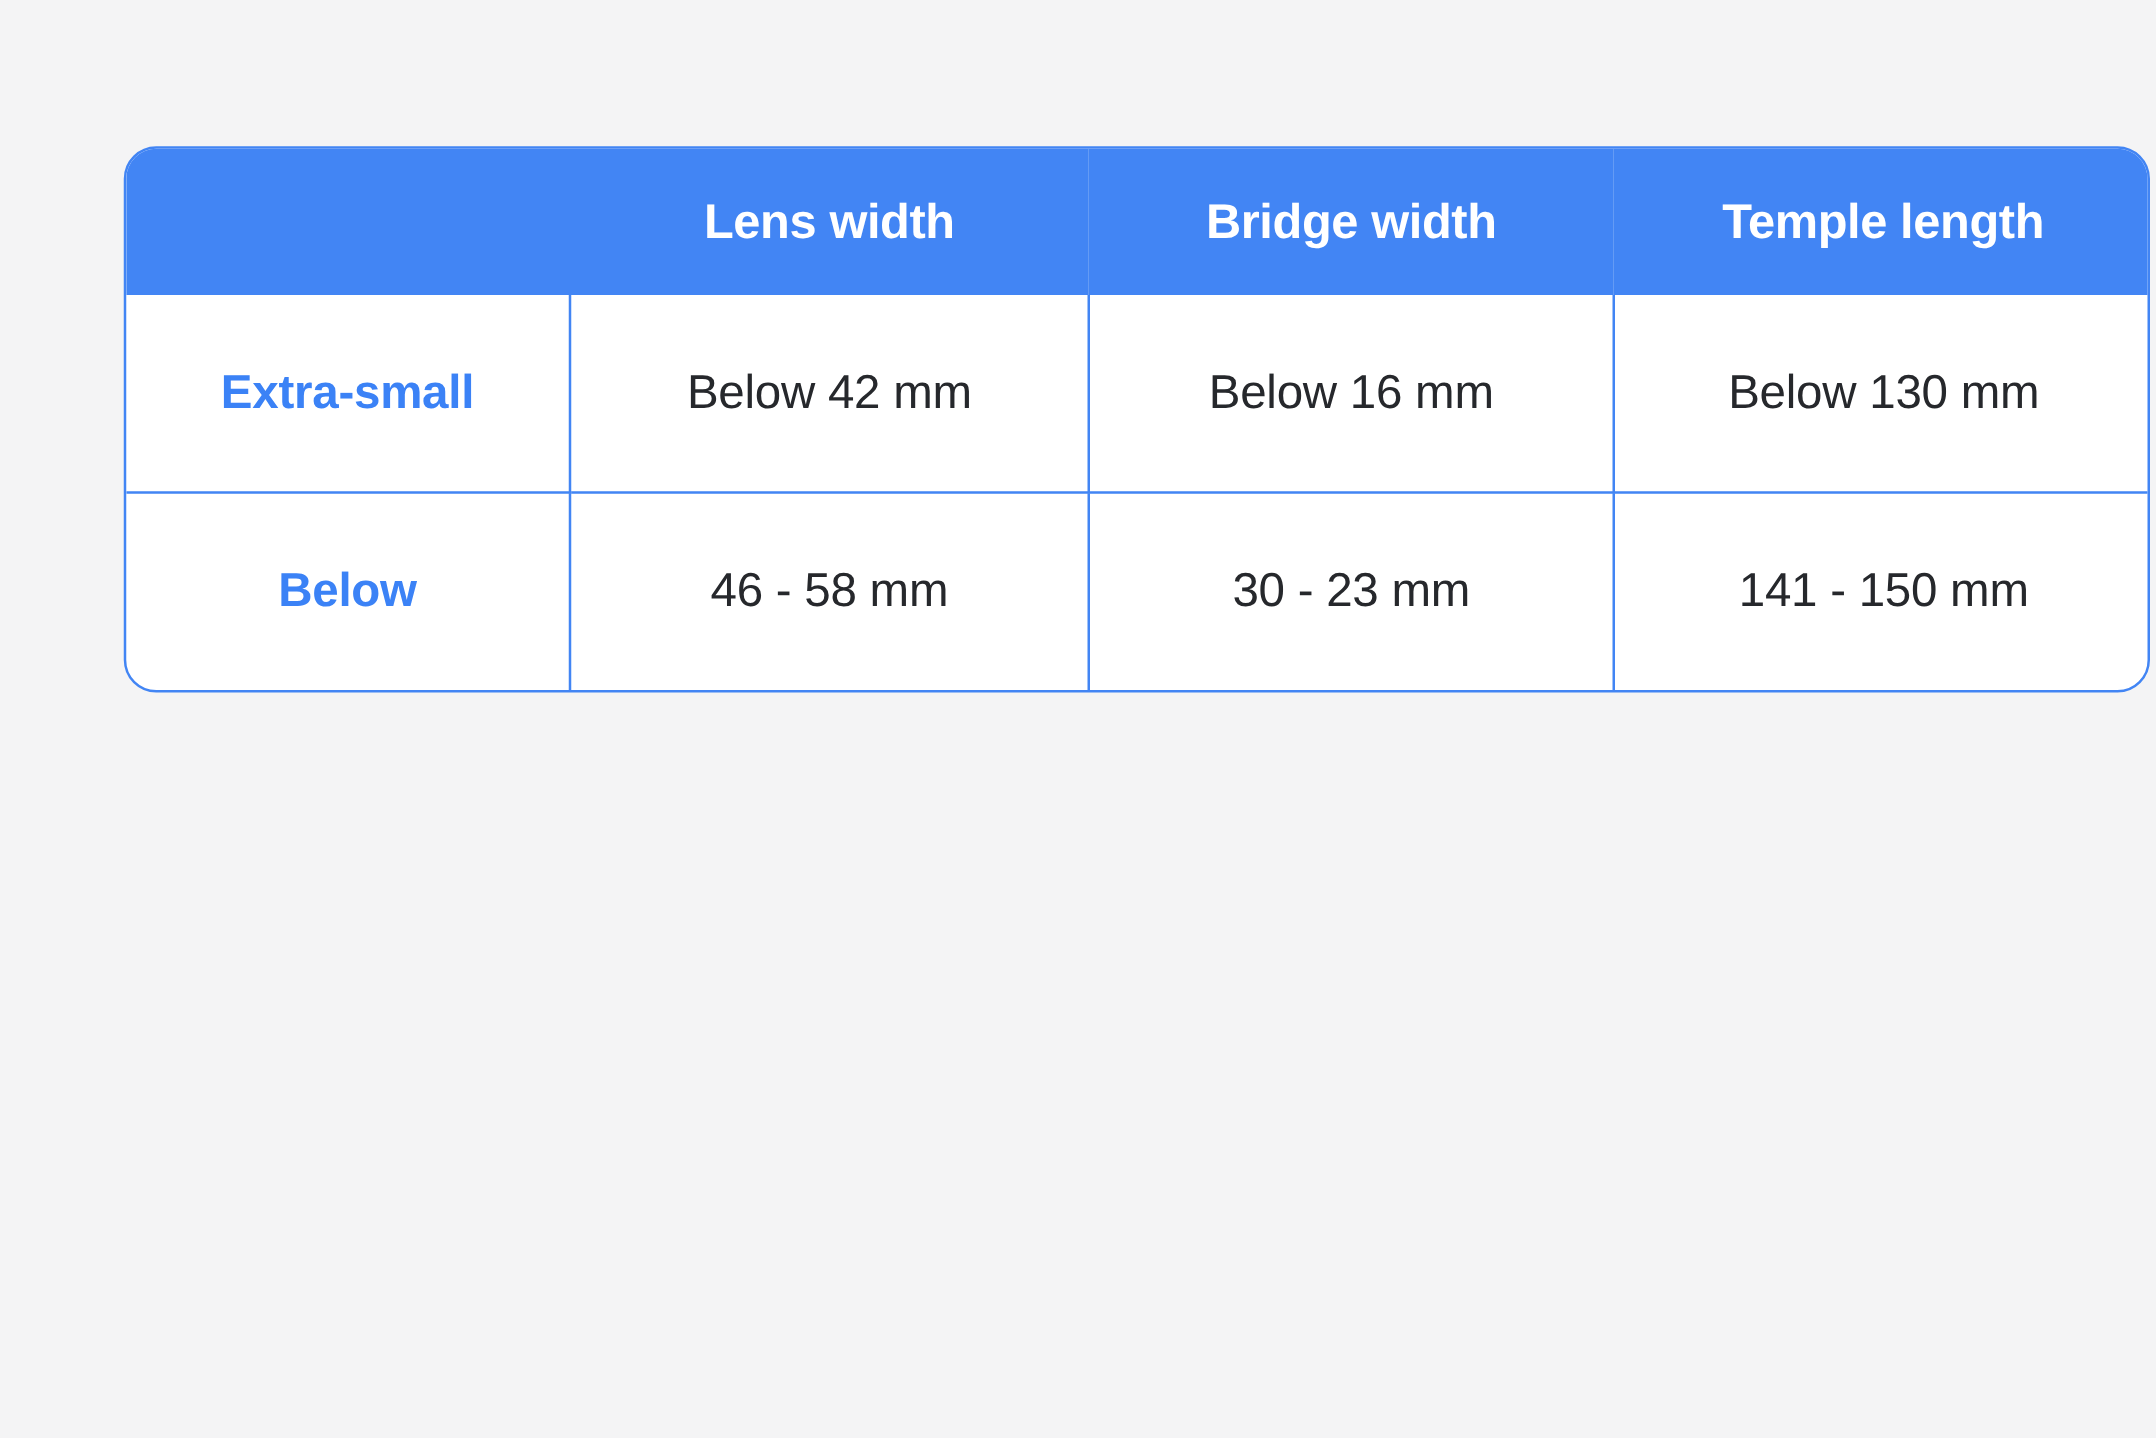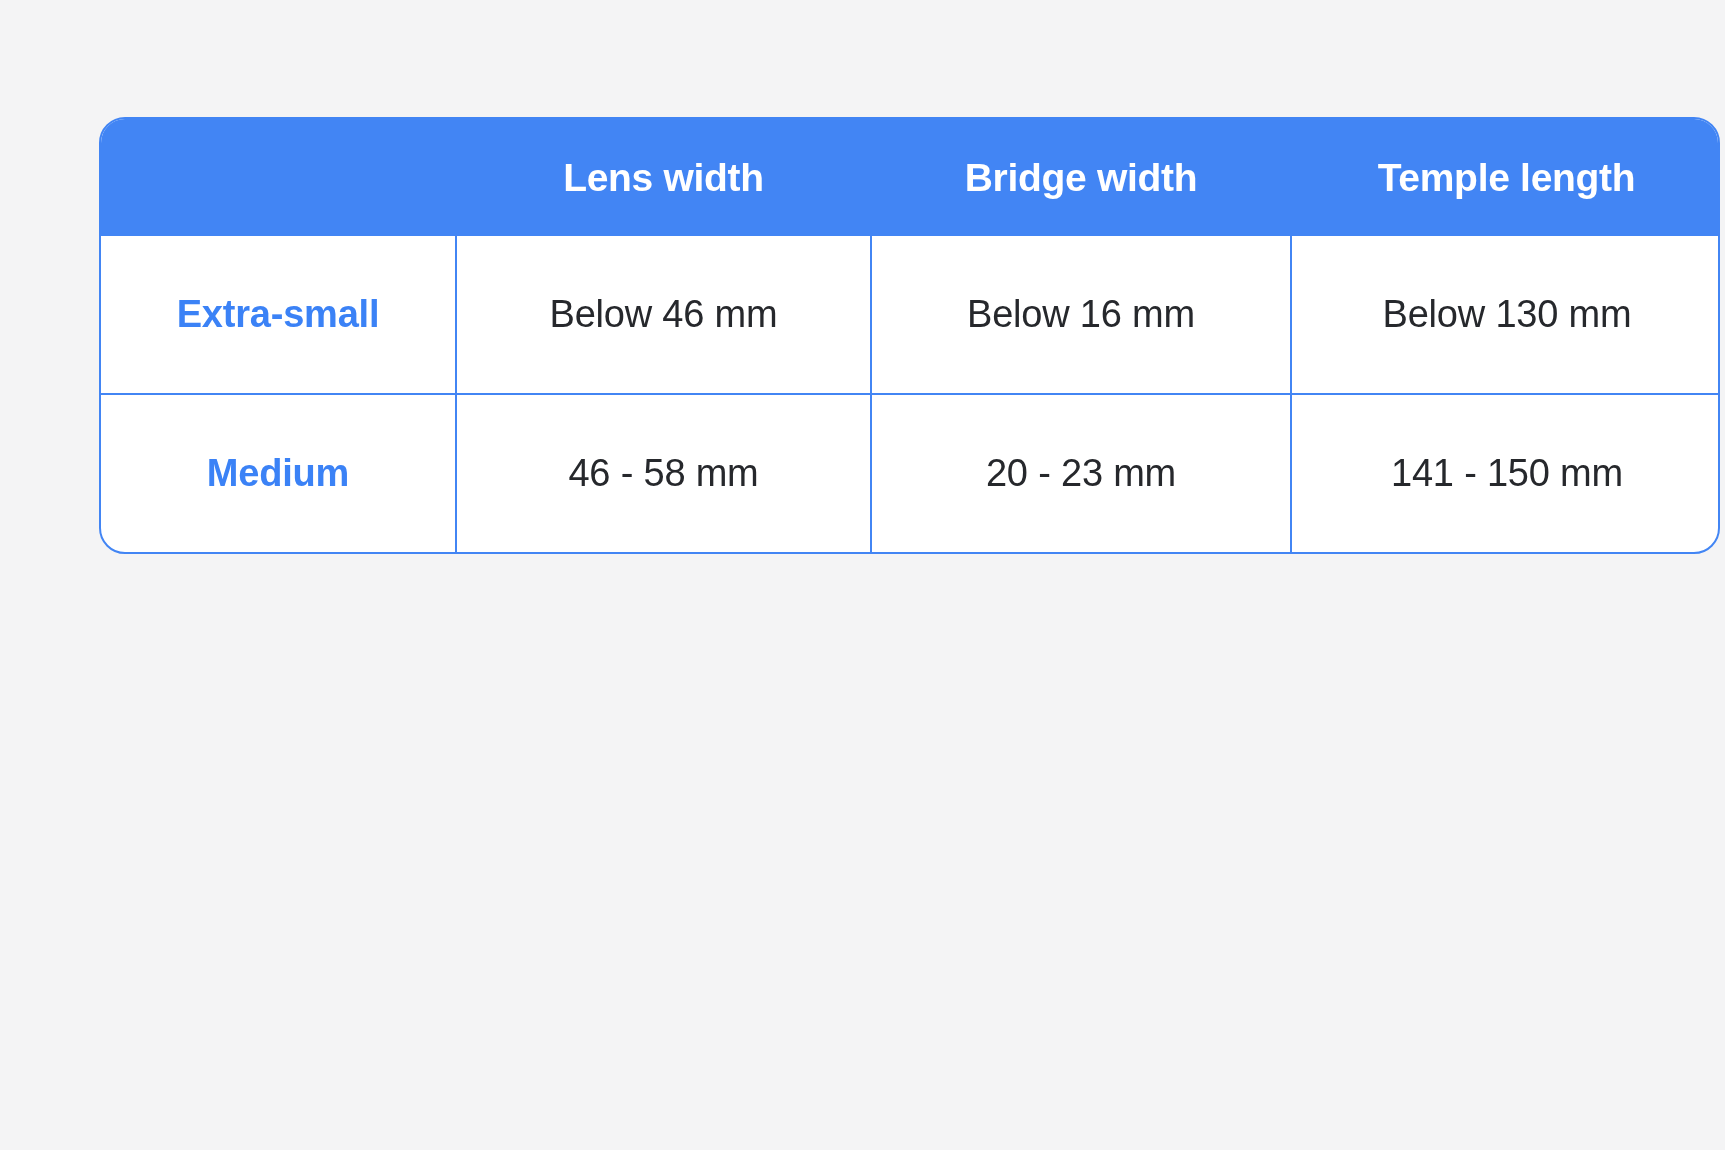--- a/index.html
+++ b/index.html
@@ -95,26 +95,26 @@
         <tr>
           <th class="corner"></th>
           <th>Lens width</th>
           <th>Bridge width</th>
           <th>Temple length</th>
         </tr>
       </thead>
       <tbody>
         <tr>
           <td class="rowhead">Extra-small</td>
-          <td>Below 46 mm</td>
+          <td>Below 42 mm</td>
           <td>Below 16 mm</td>
           <td class="last-col">Below 130 mm</td>
         </tr>
         <tr>
-          <td class="rowhead">Medium</td>
+          <td class="rowhead">Below</td>
           <td>46 - 58 mm</td>
-          <td>20 - 23 mm</td>
+          <td>30 - 23 mm</td>
           <td class="last-col">141 - 150 mm</td>
         </tr>
       </tbody>
     </table>
   </div>
 </div>
 
 </body></html>

